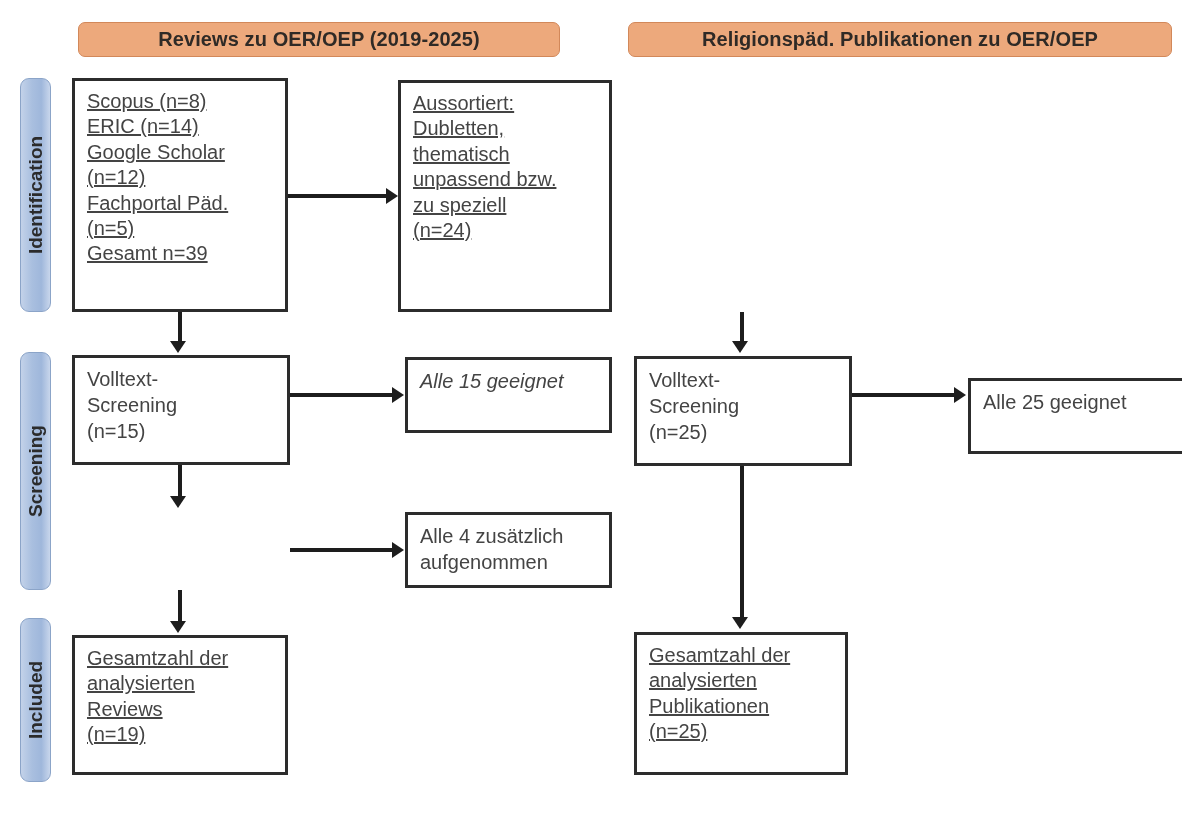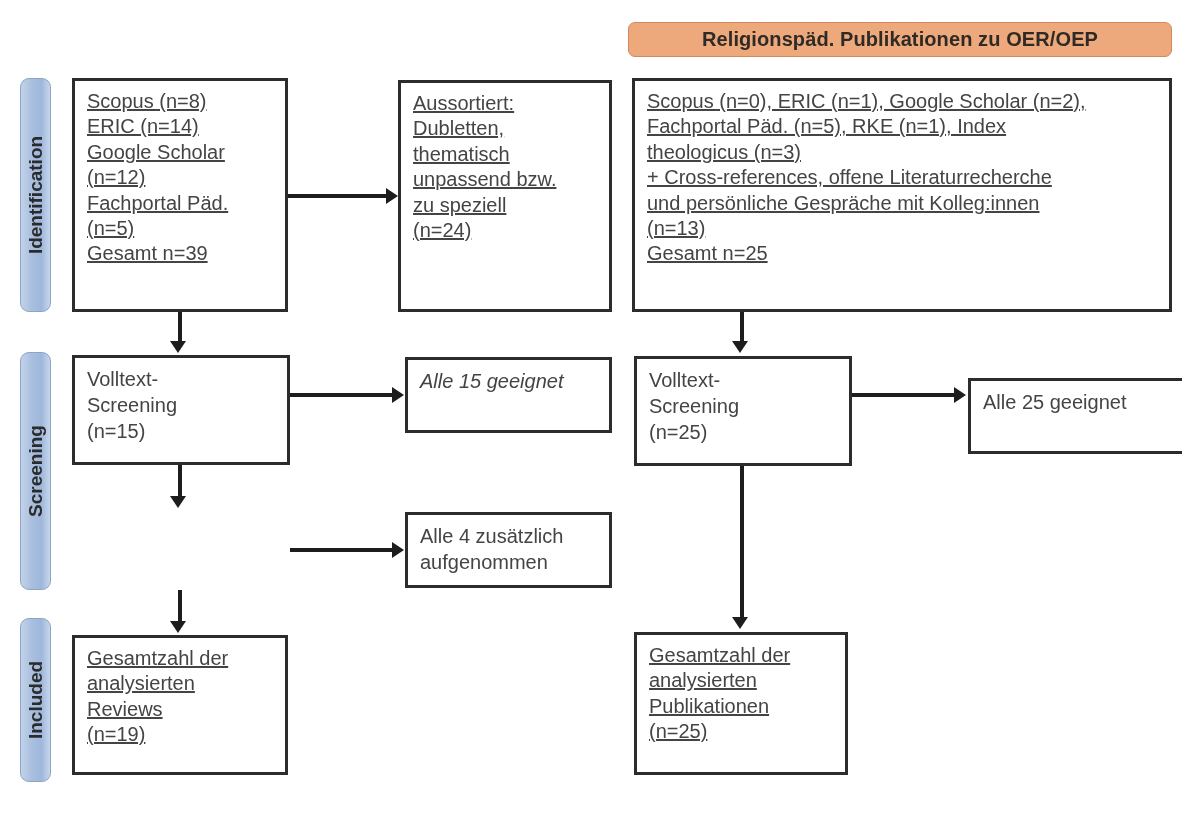--- a/index.html
+++ b/index.html
@@ -89,20 +89,21 @@
     border-top:8px solid transparent;
     border-bottom:8px solid transparent;
     border-left:12px solid #1d1d1d;
   }
 </style>
 </head>
 <body>
 
 <div id="canvas">
 
+  <div class="col-header" id="hdr-left">Reviews zu OER/OEP (2019-2025)</div>
   <div class="col-header" id="hdr-right">Religionspäd. Publikationen zu OER/OEP</div>
 
   <div class="stage" id="stage-identification">
     <span>Identification</span>
   </div>
   <div class="stage" id="stage-screening">
     <span>Screening</span>
   </div>
   <div class="stage" id="stage-included">
     <span>Included</span>
@@ -149,27 +150,20 @@
   <div class="arrow-right" style="left:392px;top:542px;"></div>
 
   <div class="conn v" style="left:178px;top:590px;height:32px;"></div>
   <div class="arrow-down" style="left:170px;top:621px;"></div>
 
   <div class="box tight" id="box-incl-left">Gesamtzahl der
 analysierten
 Reviews
 (n=19)</div>
 
-  <div class="box tight" id="box-id-right">Scopus (n=0), ERIC (n=1), Google Scholar (n=2),
-Fachportal Päd. (n=5), RKE (n=1), Index
-theologicus (n=3)
-+ Cross-references, offene Literaturrecherche
-und persönliche Gespräche mit Kolleg:innen
-(n=13)
-Gesamt n=25</div>
 
   <div class="conn v" style="left:740px;top:312px;height:30px;"></div>
   <div class="arrow-down" style="left:732px;top:341px;"></div>
 
   <div class="box" id="box-screen-right">Volltext-
 Screening
 (n=25)</div>
 
   <div class="box" id="box-fit-right">Alle 25 geeignet</div>
 

